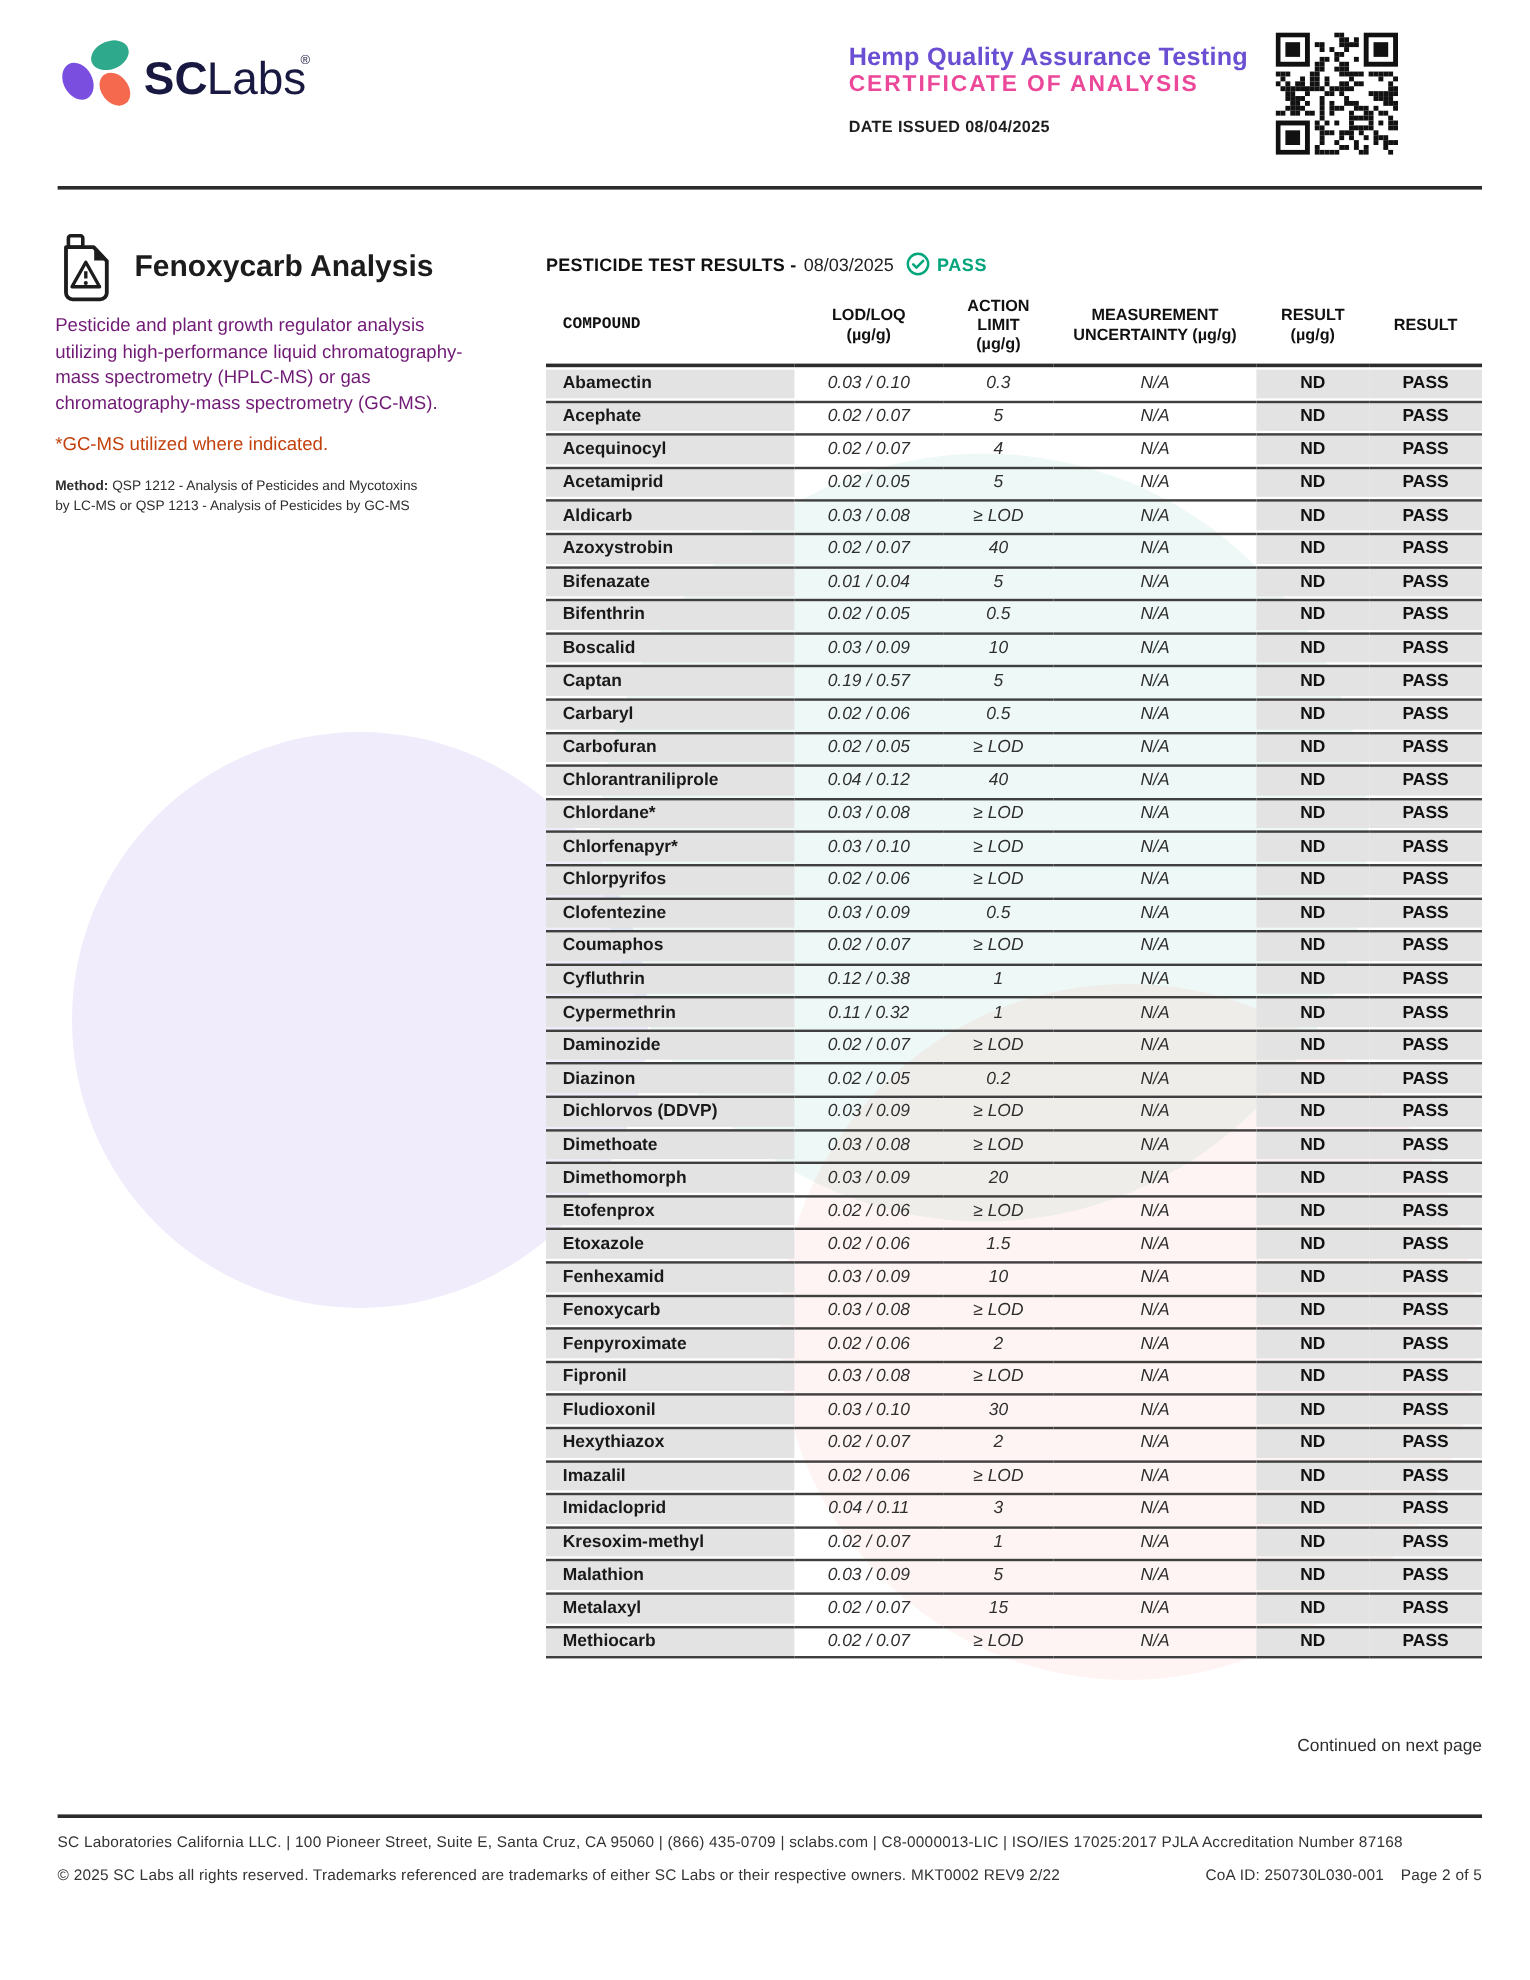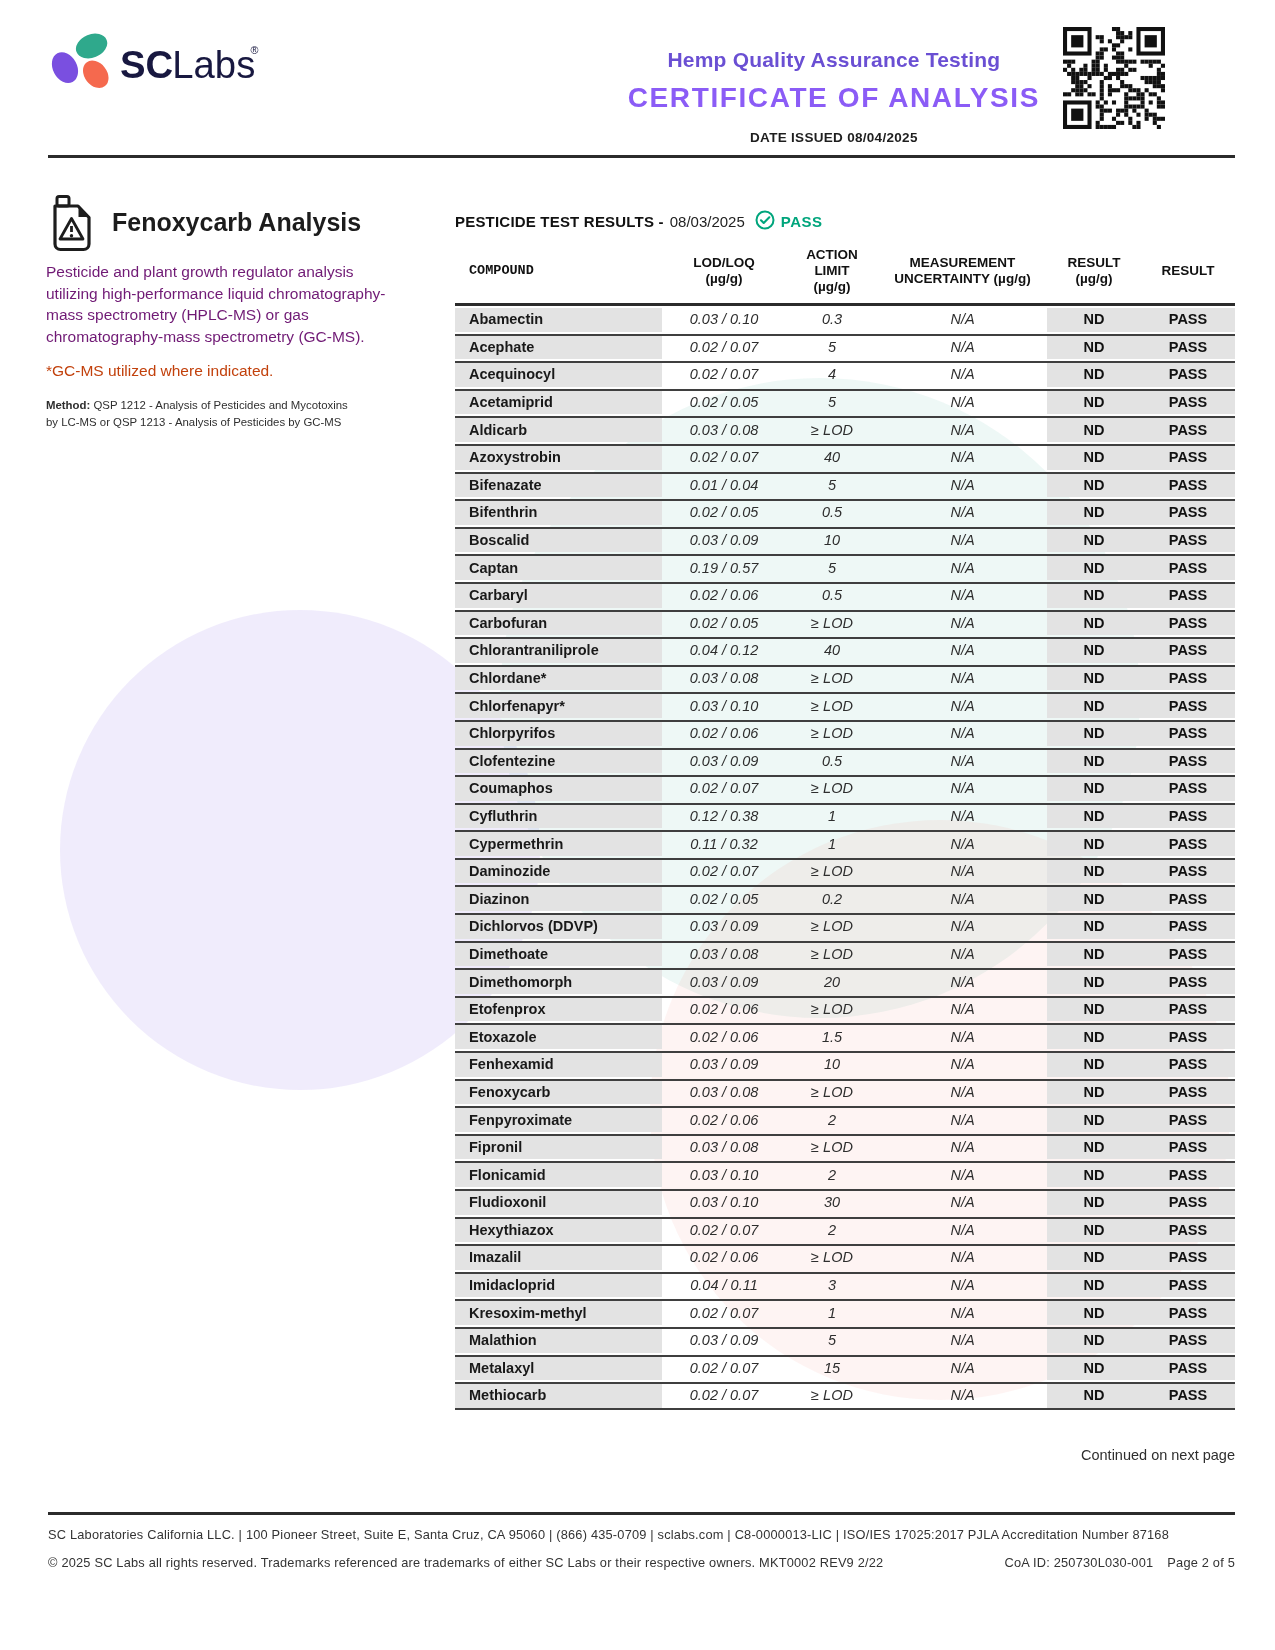--- a/index.html
+++ b/index.html
@@ -7,23 +7,23 @@
         font-family:"Liberation Sans", sans-serif;color:#222;}
 
   
   .blob{position:absolute;border-radius:50%;z-index:0;}
   .blob-lavender{left:60px;top:610px;width:480px;height:480px;background:rgba(122,82,230,0.11);}
   .blob-teal{left:500px;top:378px;width:640px;height:640px;background:rgba(44,169,140,0.08);}
   .blob-pink{left:650px;top:820px;width:580px;height:580px;background:rgba(244,105,79,0.07);}
 
   
   .logo{position:absolute;left:45px;top:30px;z-index:2;}
-  .header-text{position:absolute;right:235px;top:48px;text-align:center;z-index:2;}
+  .header-text{position:absolute;right:235px;top:36px;text-align:left;z-index:2;}
   .program{font-size:21px;font-weight:bold;color:#6a4fd3;letter-spacing:0.2px;}
-  .coa-title{margin-top:10px;font-size:28px;font-weight:600;letter-spacing:1.6px;color:#8b5cf6;}
+  .coa-title{font-size:19px;font-weight:600;letter-spacing:1.6px;color:#ec4899;}
   .date-issued{margin-top:16px;font-size:13.5px;font-weight:bold;color:#1e1e1e;letter-spacing:0.3px;}
   .qr{position:absolute;left:1063px;top:27px;width:102px;height:102px;z-index:2;}
   .header-rule{position:absolute;left:48px;top:155px;width:1187px;height:2.5px;background:#2b2b2b;z-index:2;}
 
   
   .section-icon{position:absolute;left:46px;top:194px;z-index:2;}
   .section-title{position:absolute;left:112px;top:208px;font-size:25px;font-weight:bold;color:#1c1c1c;z-index:2;}
   .section-desc{position:absolute;left:46px;top:261px;width:362px;font-size:15.5px;line-height:21.5px;color:#701a75;z-index:2;}
   .section-note{position:absolute;left:46px;top:362px;width:362px;font-size:15.5px;color:#c2410c;z-index:2;}
   .section-method{position:absolute;left:46px;top:397px;width:312px;font-size:11.4px;line-height:17px;color:#2f2f2f;z-index:2;}
@@ -599,28 +599,20 @@
         </tr>
         <tr>
           <td class="c-compound">Fipronil</td>
           <td class="c-num">0.03 / 0.08</td>
           <td class="c-num">≥ LOD</td>
           <td class="c-num">N/A</td>
           <td class="c-res">ND</td>
           <td class="c-res">PASS</td>
         </tr>
         <tr>
-          <td class="c-compound">Flonicamid</td>
-          <td class="c-num">0.03 / 0.10</td>
-          <td class="c-num">2</td>
-          <td class="c-num">N/A</td>
-          <td class="c-res">ND</td>
-          <td class="c-res">PASS</td>
-        </tr>
-        <tr>
           <td class="c-compound">Fludioxonil</td>
           <td class="c-num">0.03 / 0.10</td>
           <td class="c-num">30</td>
           <td class="c-num">N/A</td>
           <td class="c-res">ND</td>
           <td class="c-res">PASS</td>
         </tr>
         <tr>
           <td class="c-compound">Hexythiazox</td>
           <td class="c-num">0.02 / 0.07</td>

